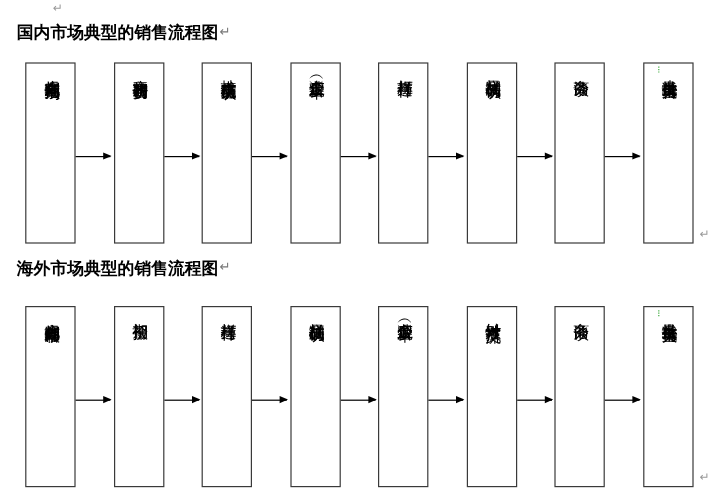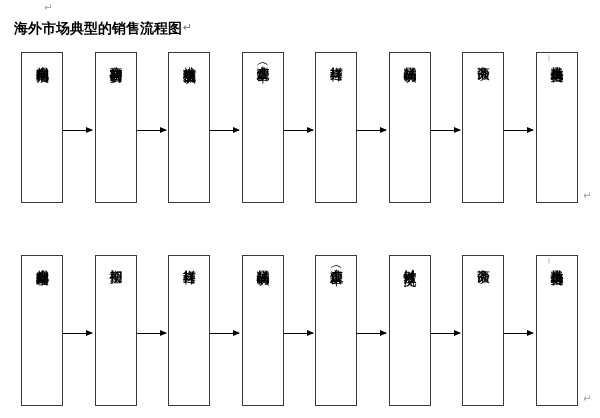--- a/index.html
+++ b/index.html
@@ -92,21 +92,21 @@
     color: #9a9a9a;
   }
 </style>
 </head>
 <body>
 
 <div class="page">
 
   <div class="edge-mark" style="left:44px; top:2px;">↵</div>
 
-  <div class="section-title" style="top:18px;"><span>海外市场典型的销售流程图</span><span class="pilcrow">↵</span></div>
+  <div class="section-title" style="top:18px;"><span>国内市场典型的销售流程图</span><span class="pilcrow">↵</span></div>
 
   <div class="flow-row" style="top:52px; height:151px;">
 
     <div class="flow-box" style="left:21px; top:0; width:42px; height:151px;">
       <div class="vtext">客户规划与电话预约</div>
     </div>
     <div class="arrow" style="left:63px; top:78px; width:29px;"></div>
 
     <div class="flow-box" style="left:94.5px; top:0; width:42px; height:151px;">
       <div class="vtext">客户拜访与初步调研</div>
@@ -139,20 +139,21 @@
     <div class="arrow" style="left:504px; top:78px; width:29px;"></div>
 
     <div class="flow-box" style="left:535.5px; top:0; width:42px; height:151px;">
       <div class="vtext spell">小批量试单与转大量</div>
     </div>
 
   </div>
 
   <div class="edge-mark" style="left:583px; top:190px;">↵</div>
 
+  <div class="section-title" style="top:214px;"><span>海外市场典型的销售流程图</span><span class="pilcrow">↵</span></div>
 
   <div class="flow-row" style="top:255px; height:151px;">
 
     <div class="flow-box" style="left:21px; top:0; width:42px; height:151px;">
       <div class="vtext">客户规划与邮件联络</div>
     </div>
     <div class="arrow" style="left:63px; top:78px; width:29px;"></div>
 
     <div class="flow-box" style="left:94.5px; top:0; width:42px; height:151px;">
       <div class="vtext">初期报价</div>

